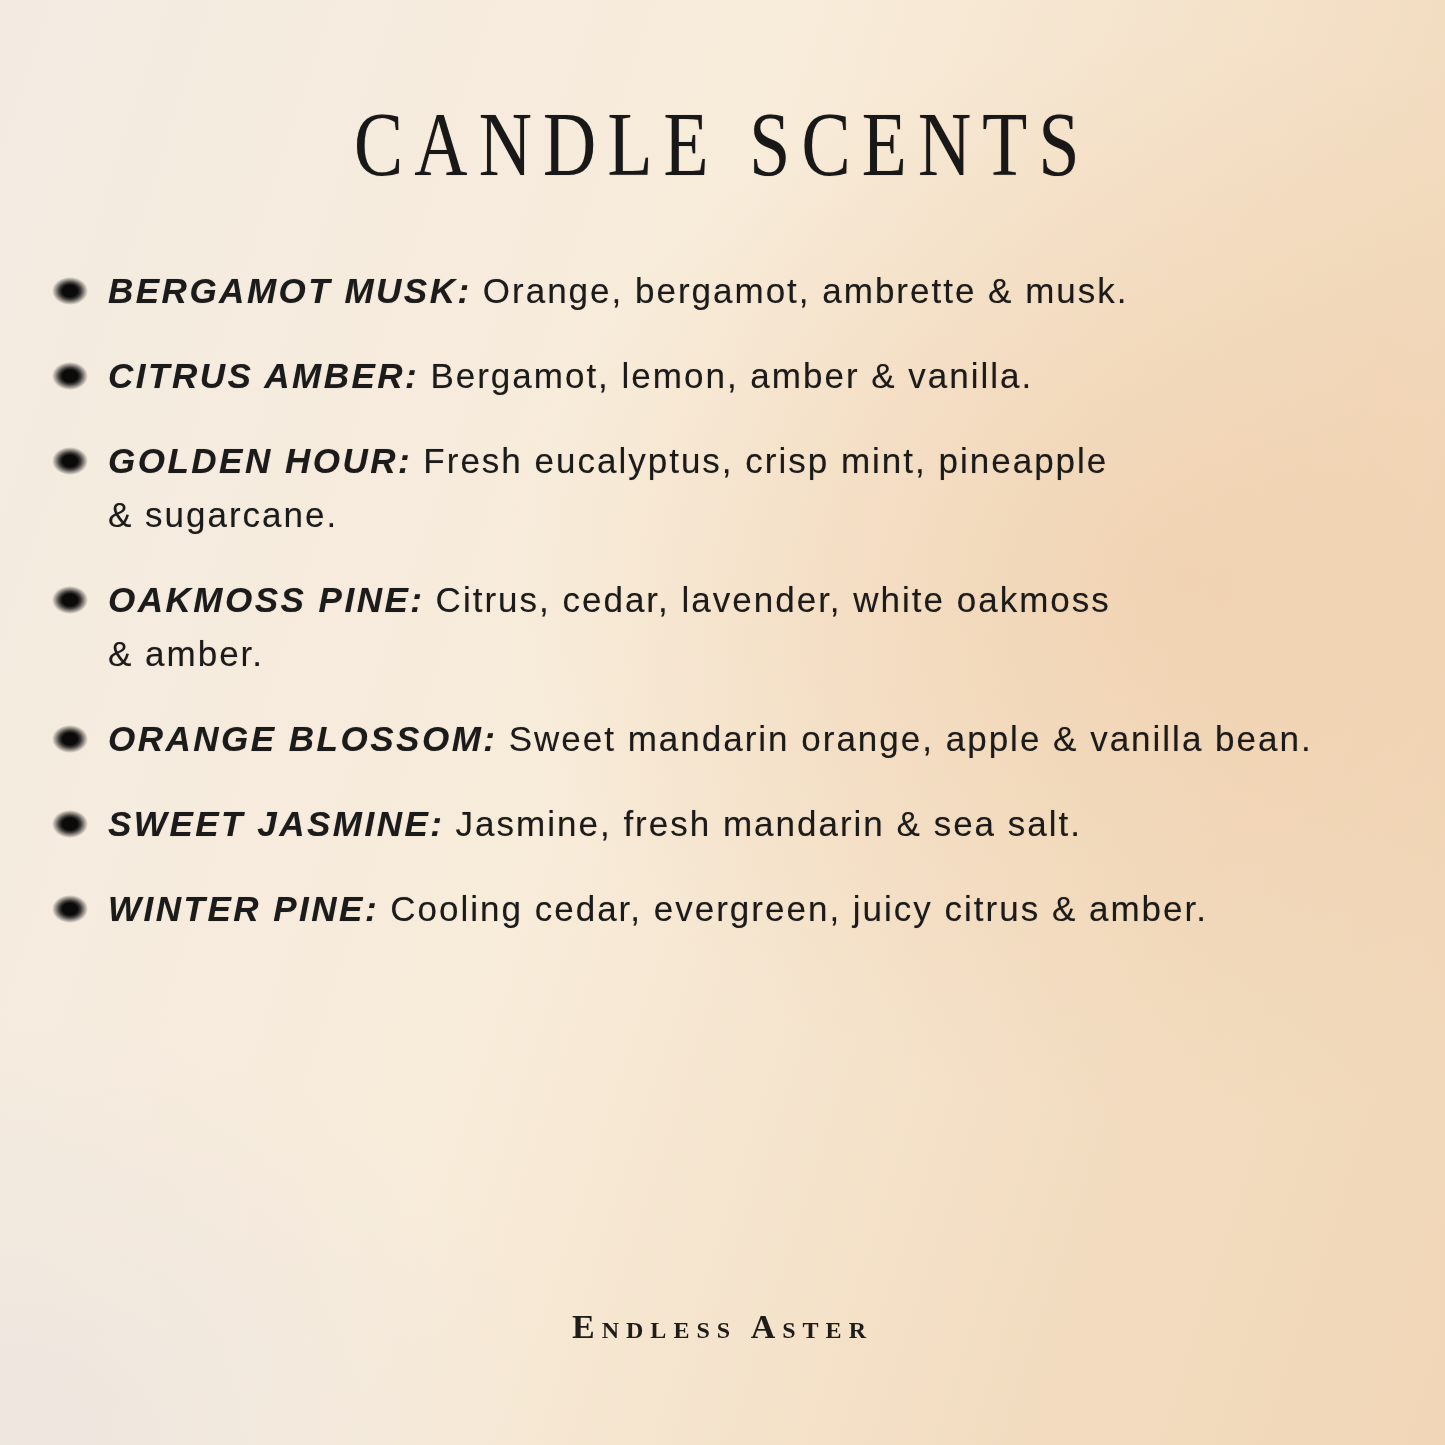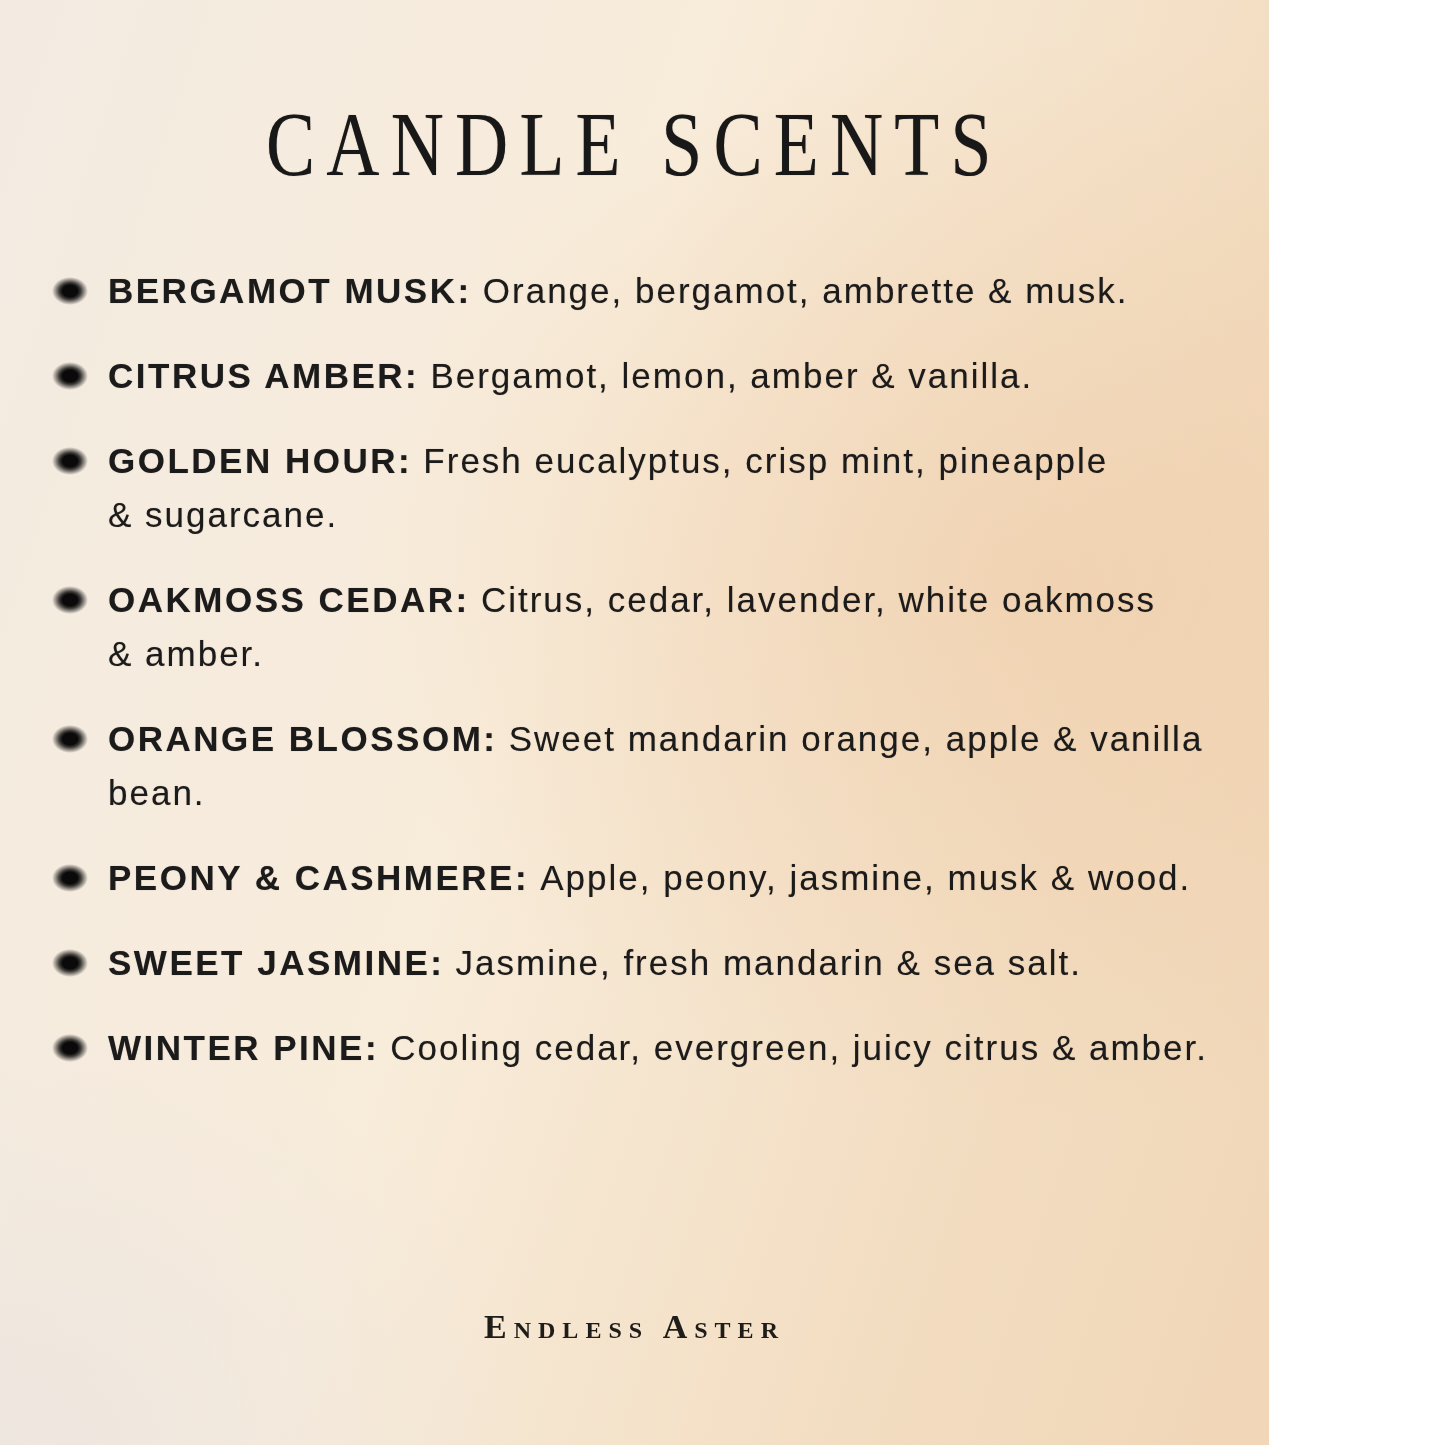--- a/index.html
+++ b/index.html
@@ -1,21 +1,21 @@
 <!DOCTYPE html>
 <html><head>
 <meta charset="utf-8">
 <style>
   html, body {
     margin: 0;
     padding: 0;
   }
   .canvas {
     position: relative;
-    width: 1269px;
+    width: 1445px;
     height: 1445px;
     overflow: hidden;
     box-sizing: border-box;
     font-family: "Liberation Sans", sans-serif;
     color: #1b1b1b;
     background:
       radial-gradient(ellipse 950px 750px at 82% 40%, rgba(238,199,160,0.50), rgba(238,199,160,0) 72%),
       radial-gradient(ellipse 850px 650px at 0% 100%, rgba(236,229,224,0.85), rgba(236,229,224,0) 65%),
       linear-gradient(108deg, #f3ebe2 0%, #f8ecda 42%, #f2dcc0 78%, #f1d6b7 100%);
   }
@@ -57,20 +57,21 @@
   }
   .scent-text {
     flex: 1 1 auto;
     min-width: 0;
     text-shadow: 0 0 1px rgba(40,25,10,0.35);
   }
   .scent-name {
     font-weight: 700;
     margin-right: 0.32em;
     letter-spacing: 2.5px;
+    font-style: italic;
   }
   .scent-desc {
     font-weight: 400;
     white-space: pre-line;
   }
   .brand {
     position: absolute;
     left: 0;
     right: 0;
     top: 1308px;
@@ -112,38 +113,32 @@
     <span class="scent-text">
       <span class="scent-name">GOLDEN HOUR:</span><span class="scent-desc">Fresh eucalyptus, crisp mint, pineapple
 &amp; sugarcane.</span>
     </span>
   </div>
 
 
   <div class="scent-item">
     <span class="bullet"></span>
     <span class="scent-text">
-      <span class="scent-name">OAKMOSS CEDAR:</span><span class="scent-desc">Citrus, cedar, lavender, white oakmoss
+      <span class="scent-name">OAKMOSS PINE:</span><span class="scent-desc">Citrus, cedar, lavender, white oakmoss
 &amp; amber.</span>
     </span>
   </div>
 
   <div class="scent-item">
     <span class="bullet"></span>
     <span class="scent-text">
       <span class="scent-name">ORANGE BLOSSOM:</span><span class="scent-desc">Sweet mandarin orange, apple &amp; vanilla bean.</span>
     </span>
   </div>
 
-  <div class="scent-item">
-    <span class="bullet"></span>
-    <span class="scent-text">
-      <span class="scent-name">PEONY &amp; CASHMERE:</span><span class="scent-desc">Apple, peony, jasmine, musk &amp; wood.</span>
-    </span>
-  </div>
 
 
   <div class="scent-item">
     <span class="bullet"></span>
     <span class="scent-text">
       <span class="scent-name">SWEET JASMINE:</span><span class="scent-desc">Jasmine, fresh mandarin &amp; sea salt.</span>
     </span>
   </div>
 
 

